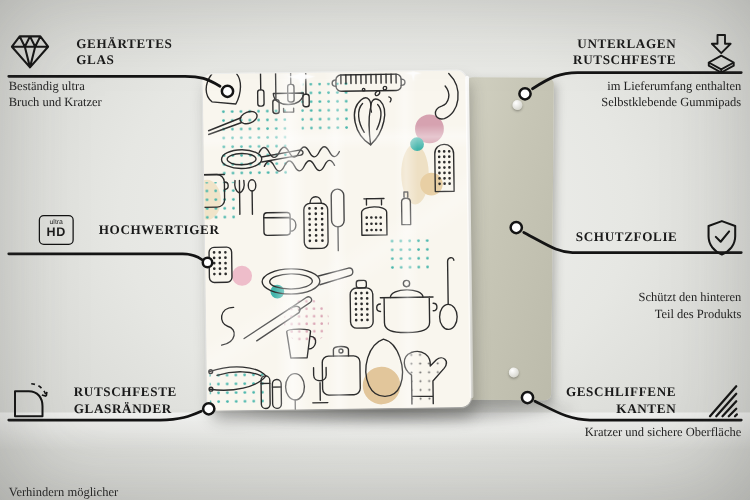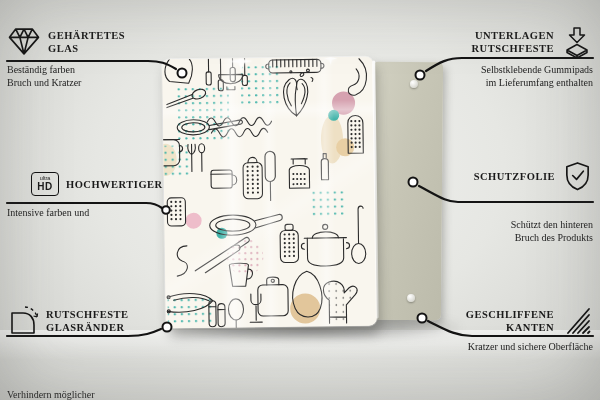--- a/index.html
+++ b/index.html
@@ -38,31 +38,31 @@
     background:linear-gradient(to bottom, rgba(255,255,255,0), rgba(255,255,255,.4), rgba(255,255,255,0));}
   .diag{left:-30%;top:55%;width:160%;height:34px;transform:rotate(-33deg);opacity:.5;
     background:linear-gradient(to bottom, rgba(255,255,255,0), rgba(255,255,255,.5), rgba(255,255,255,0));}
   .edge-r{position:absolute;right:-2px;top:4px;width:3px;height:96%;border-radius:2px;
     background:linear-gradient(to bottom, rgba(255,255,255,.9), rgba(255,255,255,.4));}
   .sparkle{position:absolute;filter:drop-shadow(0 0 2px rgba(255,255,255,.9));}
   
   .lines{position:absolute;left:0;top:0;pointer-events:none;}
   
   .co{position:absolute;width:152px;}
-  .co .head{display:flex;align-items:center;gap:7px;}
+  .co .head{display:flex;align-items:center;gap:20px;}
   .co .titles div{font-weight:700;font-size:10.5px;line-height:13px;letter-spacing:.5px;}
   .co .desc{position:absolute;left:0;width:100%;font-size:10px;line-height:12.5px;color:#222;}
   .co.left{left:7px;text-align:left;}
   .co.right{right:7px;width:160px;text-align:right;}
   .co.right .head{justify-content:flex-end;}
   .co1{top:26px;}  .co1 .desc{top:38px;}
   .co2{top:172px;padding-left:24px;} .co2 .desc{top:35px;}
   .co3{top:305px;} .co3 .desc{top:36px;margin-top:48px;}
   .co4{top:26px;}  .co4 .desc{top:38px;}
-  .co5{top:160px;} .co5 .desc{top:35px;margin-top:24px;}
+  .co5{top:174px;} .co5 .desc{top:35px;margin-top:24px;}
   .co6{top:305px;} .co6 .desc{top:36px;}
   .icn{flex:0 0 auto;}
   .uhd{width:26px;height:22px;border:1.6px solid #111;border-radius:4px;display:flex;flex-direction:column;
     align-items:center;justify-content:center;font-family:"Liberation Sans",sans-serif;line-height:1;}
   .uhd .t{font-size:5.5px;} .uhd .b{font-size:10px;font-weight:700;letter-spacing:.5px;}
 </style>
 </head>
 <body>
 
 <div class="stage">
@@ -249,37 +249,36 @@
         <g stroke="#111" stroke-width="1.6" fill="none" stroke-linejoin="round">
           <path d="M8 3 H24 L30 11 L16 27 L2 11 Z M2 11 H30 M8 3 L12 11 L16 27 M24 3 L20 11 L16 27 M12 11 L16 3 L20 11"></path>
         </g>
       </svg>
       <div class="titles">
         <div>GEHÄRTETES</div>
         <div>GLAS</div>
       </div>
     </div>
     <div class="desc">
-      <div>Beständig farben</div>
+      <div>Beständig ultra</div>
       <div>Bruch und Kratzer</div>
     </div>
   </div>
 
   <div class="co left co2">
     <div class="head">
       <div class="icn uhd">
         <span class="t">ultra</span>
         <span class="b">HD</span>
       </div>
       <div class="titles">
         <div>HOCHWERTIGER</div>
       </div>
     </div>
     <div class="desc">
-      <div>Intensive farben und</div>
     </div>
   </div>
 
   <div class="co left co3">
     <div class="head">
       <svg class="icn" width="32" height="31" viewBox="0 0 32 31">
         <g stroke="#111" stroke-width="1.6" fill="none" stroke-linejoin="round">
           <path d="M5 28 V8 H16 C23 8 27 13 27 20 V28 Z"></path>
           <path d="M18 2 A 13 13 0 0 1 30 12" stroke-dasharray="3 3" stroke-width="1.3"></path>
           <path d="M30 12 l-3.5 -1 M30 12 l.5 -3.5" stroke-width="1.3"></path>
@@ -303,41 +302,41 @@
         <div>RUTSCHFESTE</div>
       </div>
       <svg class="icn" width="32" height="32" viewBox="0 0 32 32">
         <g stroke="#111" stroke-width="1.5" fill="none" stroke-linejoin="round">
           <path d="M13 2 h6 v7 h4.5 L16 16.5 L8.5 9 H13 Z"></path>
           <path d="M6 24 l10 -5.5 10 5.5 -10 5.5 Z M6 24 v2.5 l10 5.5 v-2.5 M26 24 v2.5 l-10 5.5"></path>
         </g>
       </svg>
     </div>
     <div class="desc">
+      <div>im Lieferumfang enthalten</div>
       <div>Selbstklebende Gummipads</div>
-      <div>im Lieferumfang enthalten</div>
     </div>
   </div>
 
   <div class="co right co5">
     <div class="head">
       <div class="titles">
         <div>SCHUTZFOLIE</div>
 
       </div>
       <svg class="icn" width="31" height="32" viewBox="0 0 32 32">
         <g stroke="#111" stroke-width="1.7" fill="none" stroke-linejoin="round" stroke-linecap="round">
           <path d="M16 2.5 L27 6.5 V15 C27 22 22.5 27.5 16 30 C9.5 27.5 5 22 5 15 V6.5 Z"></path>
           <path d="M11 15.5 L15 19.5 L22 11"></path>
         </g>
       </svg>
     </div>
     <div class="desc">
       <div>Schützt den hinteren</div>
-      <div>Bruch des Produkts</div>
+      <div>Teil des Produkts</div>
     </div>
   </div>
 
   <div class="co right co6">
     <div class="head">
       <div class="titles">
         <div>GESCHLIFFENE</div>
         <div>KANTEN</div>
       </div>
       <svg class="icn" width="32" height="31" viewBox="0 0 32 31">

